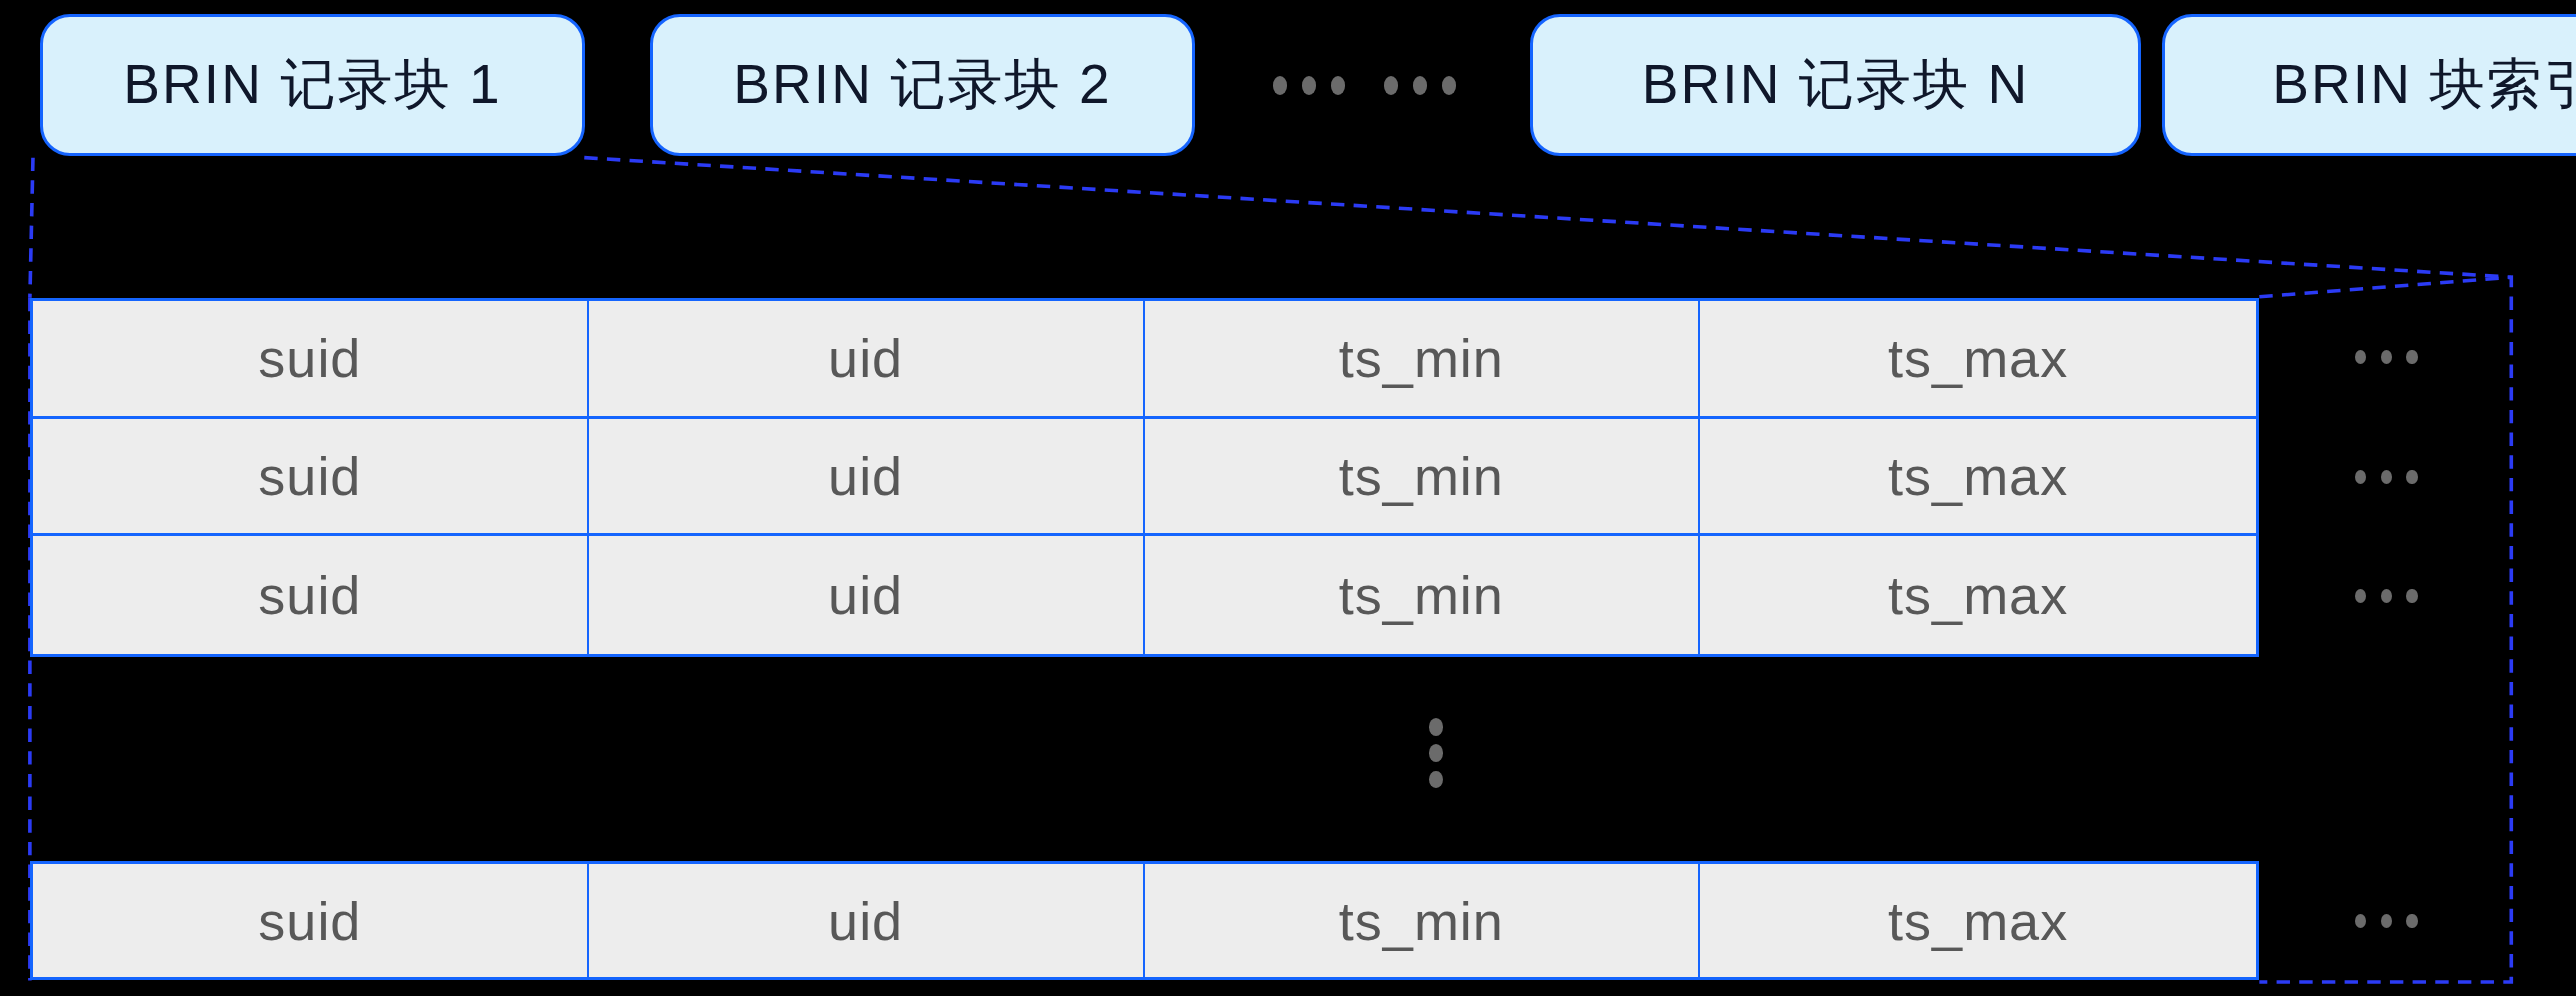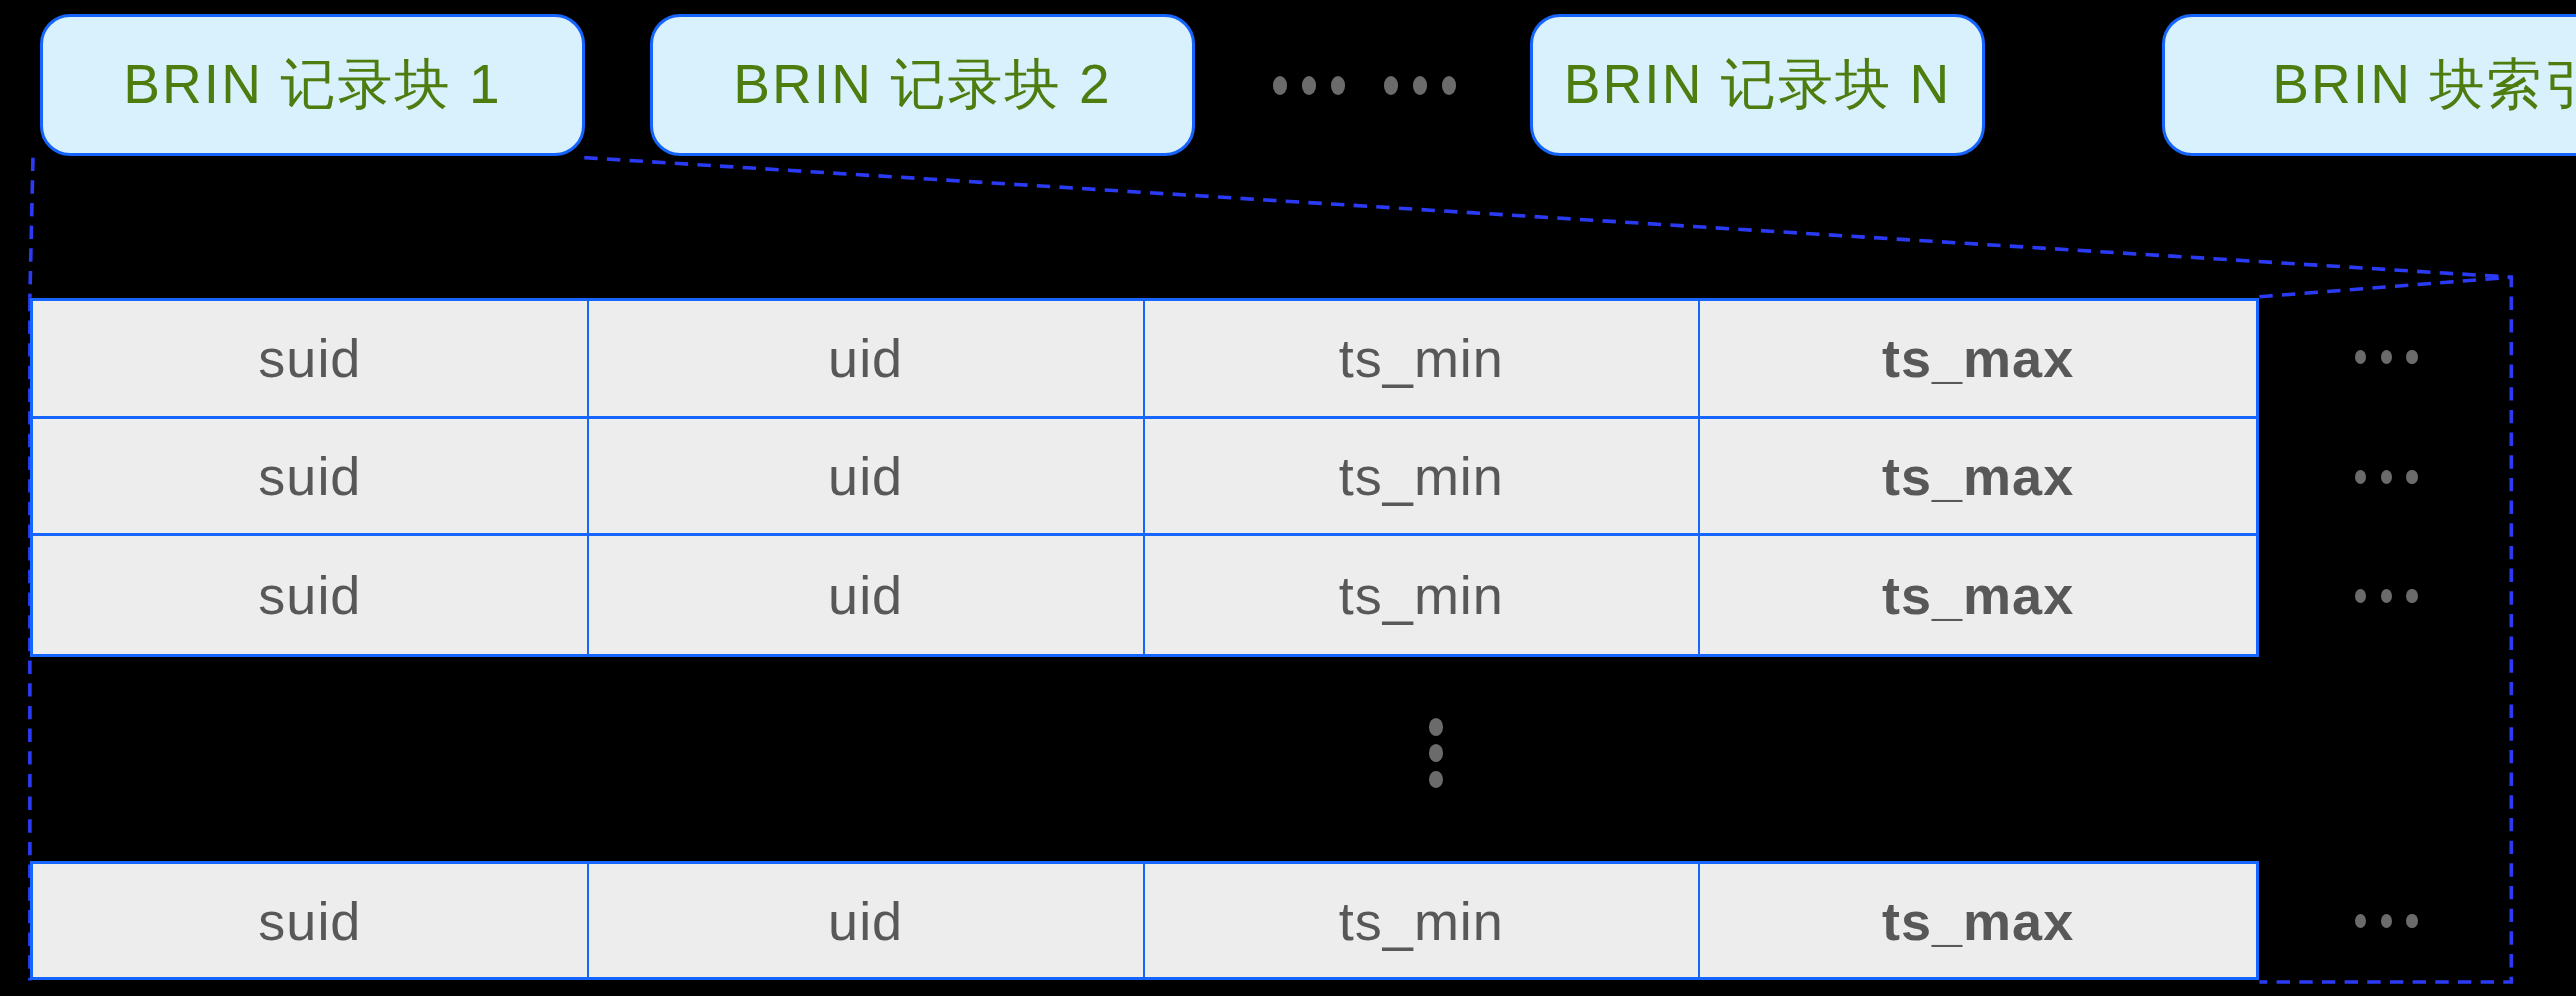--- a/index.html
+++ b/index.html
@@ -5,25 +5,25 @@
   html,body{margin:0;padding:0;background:#000;}
   .canvas{
     position:relative;width:2738px;height:997px;background:#000;overflow:hidden;
     font-family:"Liberation Sans","DejaVu Sans",sans-serif;
   }
   
   .block{
     position:absolute;top:14.4px;height:142px;box-sizing:border-box;
     background:#D9F1FC;border:3.6px solid #1564FE;border-radius:30px;
     display:flex;align-items:center;justify-content:center;
-    color:#4d7c0f;font-size:55px;letter-spacing:2.1px;white-space:nowrap;
+    color:#0f172a;font-size:55px;letter-spacing:2.1px;white-space:nowrap;
   }
   .block-1{left:40px;width:545px;}
   .block-2{left:650px;width:545px;align-items:center;}
-  .block-3{left:1530px;width:455px;}
+  .block-3{left:1530px;width:611px;}
   .block-4{left:2162px;width:549px;}
   
   .dots-h{position:absolute;display:flex;align-items:center;}
   .dots-h .dot{width:14.4px;height:18.5px;border-radius:50%;background:#6B6B6B;}
   .dots-h.top{gap:14.4px;}
   .dots-h.small{gap:14.4px;}
   .dots-h.small .dot{width:11.3px;height:14.4px;}
   .dots-v{position:absolute;display:flex;flex-direction:column;gap:8.8px;align-items:center;}
   .dots-v .dot{width:14px;height:17.5px;border-radius:50%;background:#6B6B6B;}
   
@@ -32,21 +32,21 @@
     border:3.6px solid #1565FE;display:grid;grid-template-columns:repeat(4,1fr);
   }
   .brin-table.part1{top:298px;height:359px;grid-template-rows:repeat(3,1fr);}
   .brin-table.part2{top:861px;height:119px;grid-template-rows:1fr;}
   .cell{
     background:#EDEDED;box-sizing:border-box;
     display:flex;align-items:center;justify-content:center;
     color:#585858;font-size:54px;letter-spacing:1px;
     border-right:2.1px solid #1565FE;border-bottom:3.1px solid #1565FE;
   }
-  .cell.last-col{border-right:none;font-weight:bold;}
+  .cell.last-col{border-right:none;}
   .cell.last-row{border-bottom:none;}
   
   svg.guides{position:absolute;left:0;top:0;}
   .dash{stroke:#2B3BF5;stroke-width:7;fill:none;stroke-dasharray:26 18;}
 </style>
 </head>
 <body>
 
 <div class="canvas">
 

